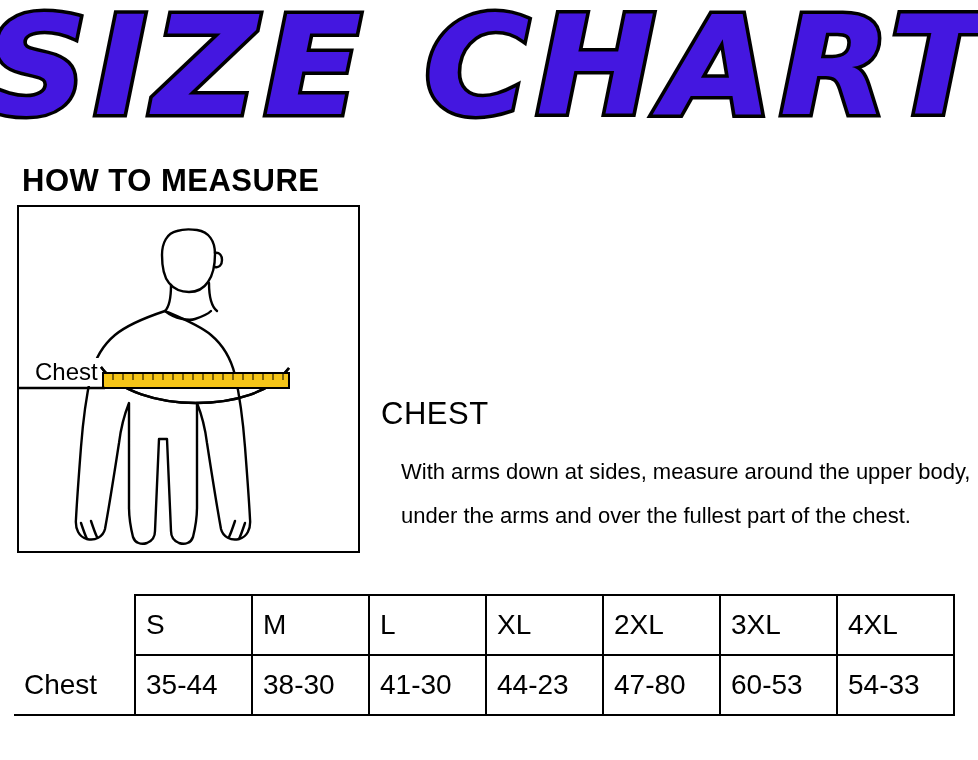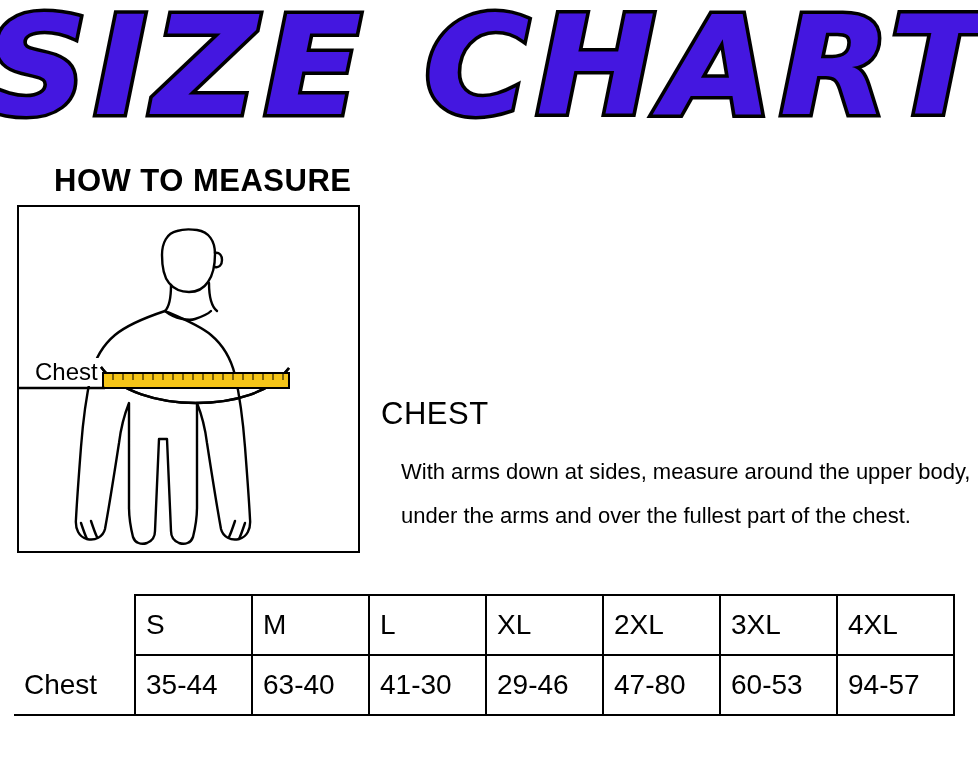--- a/index.html
+++ b/index.html
@@ -42,21 +42,20 @@
 
   
   #how-to-measure {
     position: absolute;
     left: 22px;
     top: 163px;
     font-size: 31px;
     font-weight: bold;
     letter-spacing: 0.5px;
     color: #000;
-    margin-left: 32px;
   }
 
   
   #figure-box {
     position: absolute;
     left: 17px;
     top: 205px;
     width: 343px;
     height: 348px;
     border: 2px solid #000;
@@ -220,21 +219,21 @@
       <td class="cell">M</td>
       <td class="cell">L</td>
       <td class="cell">XL</td>
       <td class="cell">2XL</td>
       <td class="cell">3XL</td>
       <td class="cell">4XL</td>
     </tr>
     <tr>
       <td class="rowlabel">Chest</td>
       <td class="cell">35-44</td>
-      <td class="cell">63-40</td>
+      <td class="cell">38-30</td>
       <td class="cell">41-30</td>
-      <td class="cell">29-46</td>
+      <td class="cell">44-23</td>
       <td class="cell">47-80</td>
       <td class="cell">60-53</td>
-      <td class="cell">94-57</td>
+      <td class="cell">54-33</td>
     </tr>
   </tbody>
 </table>
 
 </body></html>

